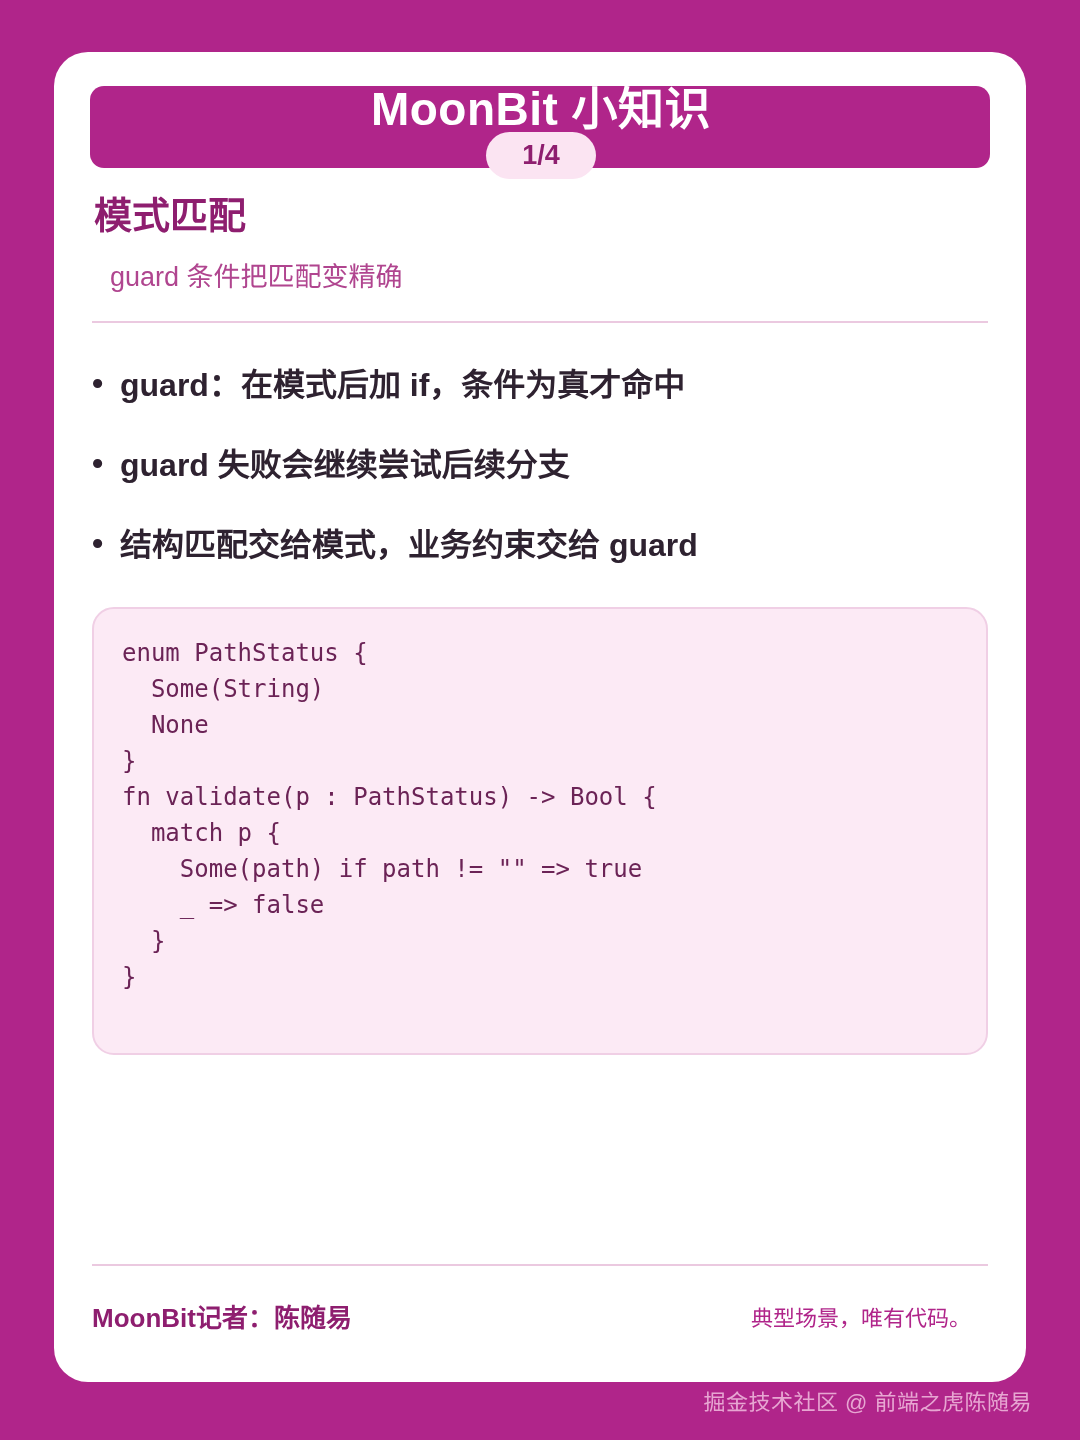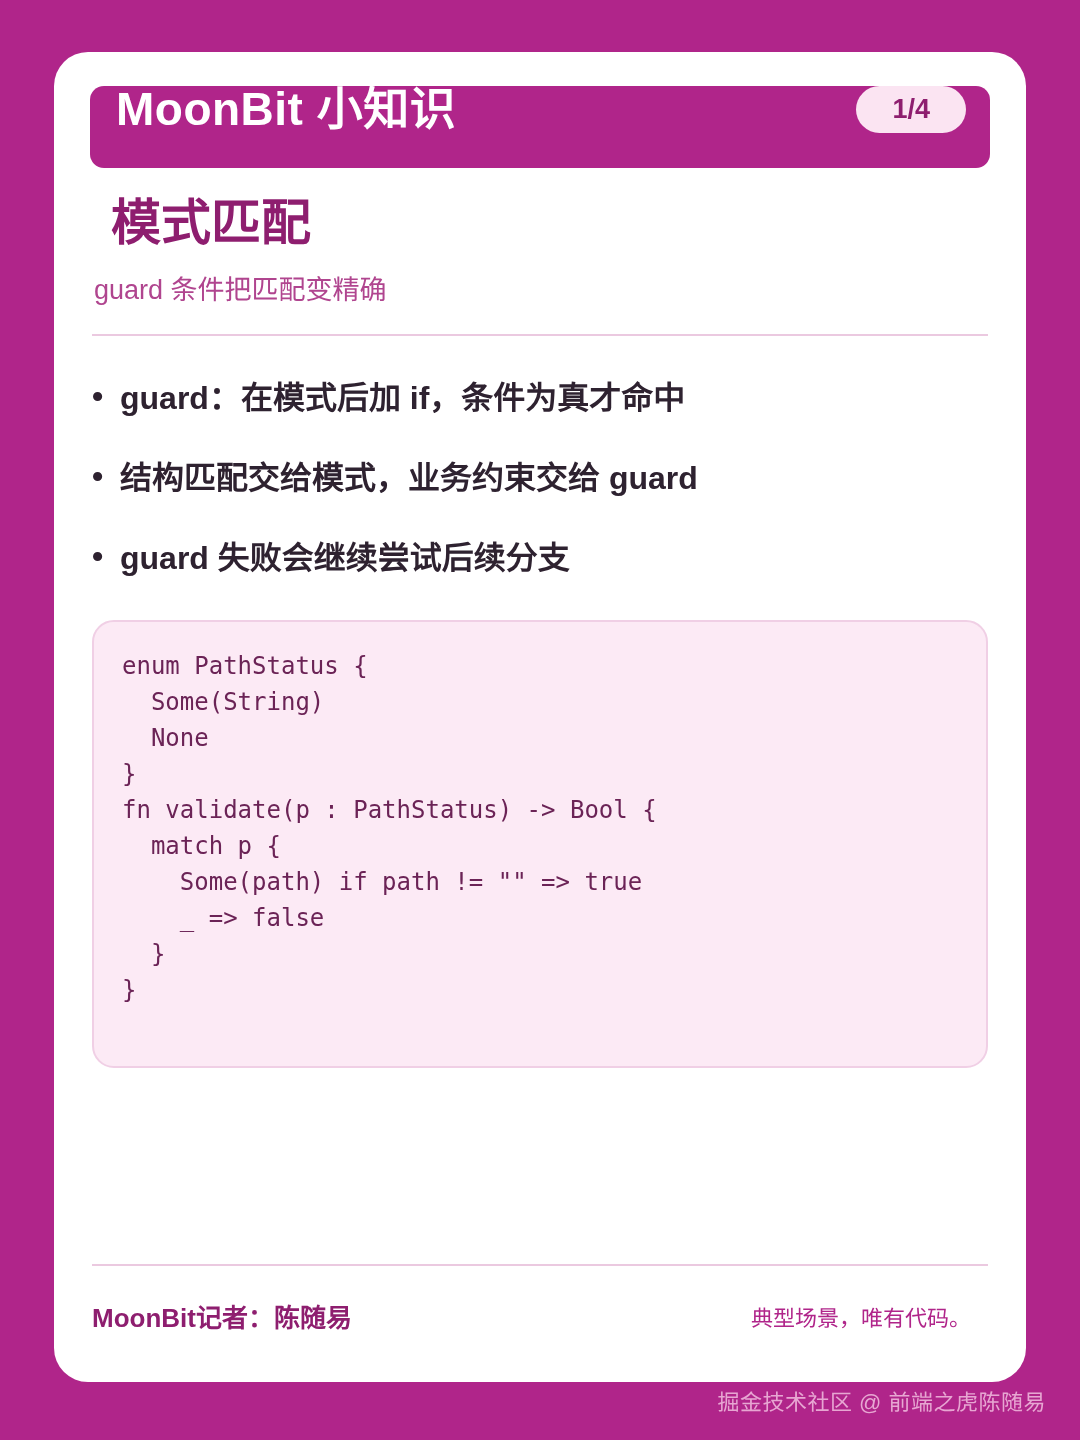--- a/index.html
+++ b/index.html
@@ -30,51 +30,52 @@
     box-sizing: border-box;
     padding: 34px 36px 0 36px;
   }
   
   .header-bar {
     position: relative;
     height: 82px;
     background: #B0258A;
     border-radius: 14px;
     display: flex;
-    align-items: flex-start;
+    align-items: center;
     justify-content: space-between;
     padding: 0 24px 0 26px;
     box-sizing: border-box;
+    flex-direction: column;
   }
   .header-title {
     color: #FFFFFF;
     font-size: 46px;
     font-weight: bold;
     letter-spacing: 0.5px;
     line-height: 1;
   }
   .page-badge {
     background: #FBE4F2;
     color: #8E1E6F;
     font-size: 27px;
     font-weight: bold;
     border-radius: 24px;
     padding: 10px 36px;
     line-height: 1;
   }
   
   .main-title {
-    margin: 28px 0 0 21px;
+    margin: 28px 0 0 4px;
     color: #8E1E6F;
-    font-size: 50px;
+    font-size: 38px;
     font-weight: bold;
     line-height: 1.1;
   }
   .subtitle {
-    margin: 22px 0 0 4px;
+    margin: 22px 0 0 20px;
     color: #B0458F;
     font-size: 27px;
     line-height: 1.3;
   }
   .divider {
     margin: 26px 2px 0 2px;
     height: 2px;
     background: #EBC9E0;
   }
   
@@ -142,21 +143,21 @@
     font-size: 26px;
     font-weight: bold;
   }
   .footer-right {
     color: #B0258A;
     font-size: 22px;
   }
   
   .watermark {
     position: absolute;
-    right: 34px;
+    right: 48px;
     bottom: 24px;
     color: #E7A6D2;
     font-size: 22px;
     letter-spacing: 0.5px;
   }
 </style>
 </head>
 <body>
 
 <div class="page">
@@ -166,22 +167,22 @@
       <div class="header-title">MoonBit 小知识</div>
       <div class="page-badge">1/4</div>
     </div>
 
     <div class="main-title">模式匹配</div>
     <div class="subtitle">guard 条件把匹配变精确</div>
     <div class="divider"></div>
 
     <ul class="bullets">
       <li class="bullet">guard：在模式后加 if，条件为真才命中</li>
+      <li class="bullet">guard 失败会继续尝试后续分支</li>
       <li class="bullet">结构匹配交给模式，业务约束交给 guard</li>
-      <li class="bullet">guard 失败会继续尝试后续分支</li>
     </ul>
 
     <div class="code-box">
       <pre>enum PathStatus {
   Some(String)
   None
 }
 fn validate(p : PathStatus) -&gt; Bool {
   match p {
     Some(path) if path != "" =&gt; true

